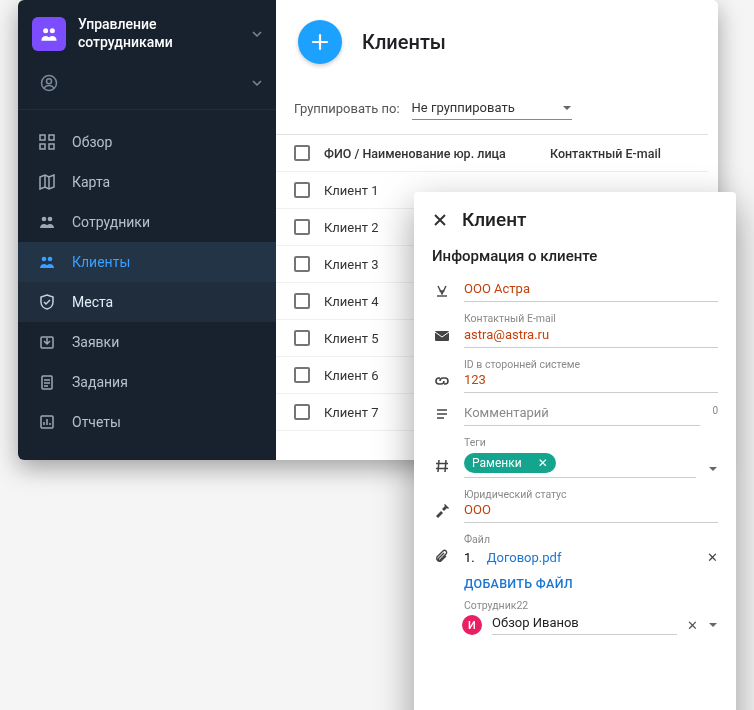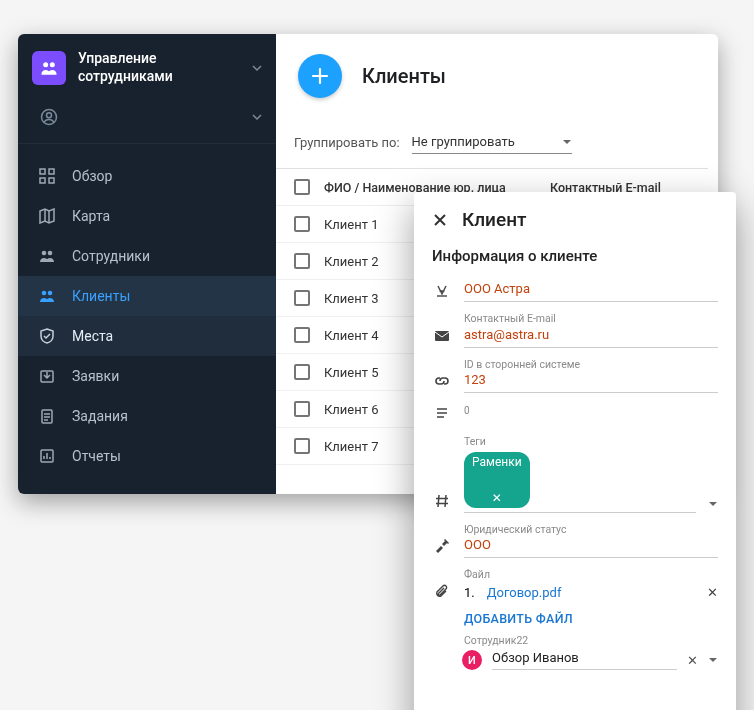--- a/index.html
+++ b/index.html
@@ -1,20 +1,20 @@
 <!DOCTYPE html>
 <html><head>
 <meta charset="utf-8">
 <style>
 * { box-sizing: border-box; margin: 0; padding: 0; font-family: -apple-system, Roboto, "Helvetica Neue", Arial, sans-serif; }
 body { background: #f5f5f5; width: 754px; height: 710px; position: relative; overflow: hidden; }
 
 .window1 {
   position: absolute;
-  left: 18px; top: 34px;
+  left: 18px; top: 0;
   width: 700px; height: 460px;
   background: #fff;
   border-radius: 6px;
   box-shadow: 0 8px 24px rgba(0,0,0,0.35);
   overflow: hidden;
   display: flex;
 }
 .sidebar {
   width: 258px; height: 100%;
   background: #18222e;
@@ -61,21 +61,21 @@
 .detail-head { display:flex; align-items:center; gap:14px; padding:16px 18px 6px; }
 .close-btn { cursor:pointer; color:#444; }
 .detail-title { font-size: 19px; font-weight:500; color:#212121; }
 .section-title { font-size: 15px; font-weight:500; color:#222; padding: 10px 18px 10px; }
 .field { display:flex; align-items:flex-end; gap: 12px; padding: 6px 18px 6px; }
 .field-icon { width: 20px; color:#555; display:flex; align-items:center; justify-content:center; padding-bottom:4px;}
 .field-body { flex:1; border-bottom:1px solid #ccc; padding-bottom: 4px;}
 .field-label { font-size: 10.5px; color:#8a8a8a; line-height:1; margin-bottom:2px;}
 .field-value { font-size: 13px; color:#c2410c; min-height:16px;}
 .req { color:#1e88e5; }
-.tag-chip { display:inline-flex; align-items:center; gap:22px; background:#15a48d; color:#fff; font-size:12px; padding:3px 8px; border-radius: 12px; flex-direction: column; }
+.tag-chip { display:inline-flex; align-items:center; gap:16px; background:#15a48d; color:#fff; font-size:12px; padding:3px 8px; border-radius: 12px; }
 .tag-x { cursor:pointer; }
 .tag-dd { color:#666; padding-bottom:4px; cursor:pointer; }
 .small-right { font-size: 10px; color:#888; align-self:flex-start;}
 .file-row { display:flex; align-items:center; gap:12px; padding:0 18px 4px;}
 .file-link { color:#1976d2; cursor:pointer; }
 .file-x { margin-left:auto; color:#444; cursor:pointer;}
 .add-file { color:#1976d2; font-weight:500; font-size:12.5px; letter-spacing:.3px; padding: 4px 18px 10px 50px; cursor:pointer;}
 .emp-row { display:flex; align-items:center; gap:10px; padding: 2px 18px 8px;}
 .emp-avatar { width:20px; height:20px; border-radius:50%; background:#e91e63; color:#fff; font-size:11px; font-weight:500; display:flex; align-items:center; justify-content:center;}
 .emp-name { flex:1; font-size:13px; color:#222; border-bottom:1px solid #ccc; padding-bottom:4px;}
@@ -300,20 +300,23 @@
       <div class="field-value">123</div>
     </div>
   </div>
 
   <div class="field">
     <div class="field-icon">
         <svg width="16" height="16" viewBox="0 0 16 16" stroke="#444" stroke-width="1.4">
           <path d="M3 4h10M3 8h10M3 12h7"></path>
         </svg>
       </div>
+    <div class="field-body">
+      <div class="field-value" style="color:#8a8a8a;">Комментарий</div>
+    </div>
     <div class="small-right">0</div>
   </div>
 
   <div class="field">
     <div class="field-icon">
         <svg width="16" height="16" viewBox="0 0 16 16" stroke="#444" stroke-width="1.5">
           <path d="M5 2l-1 12M12 2l-1 12M2 5.5h12M2 10.5h12"></path>
         </svg>
       </div>
     <div class="field-body">

